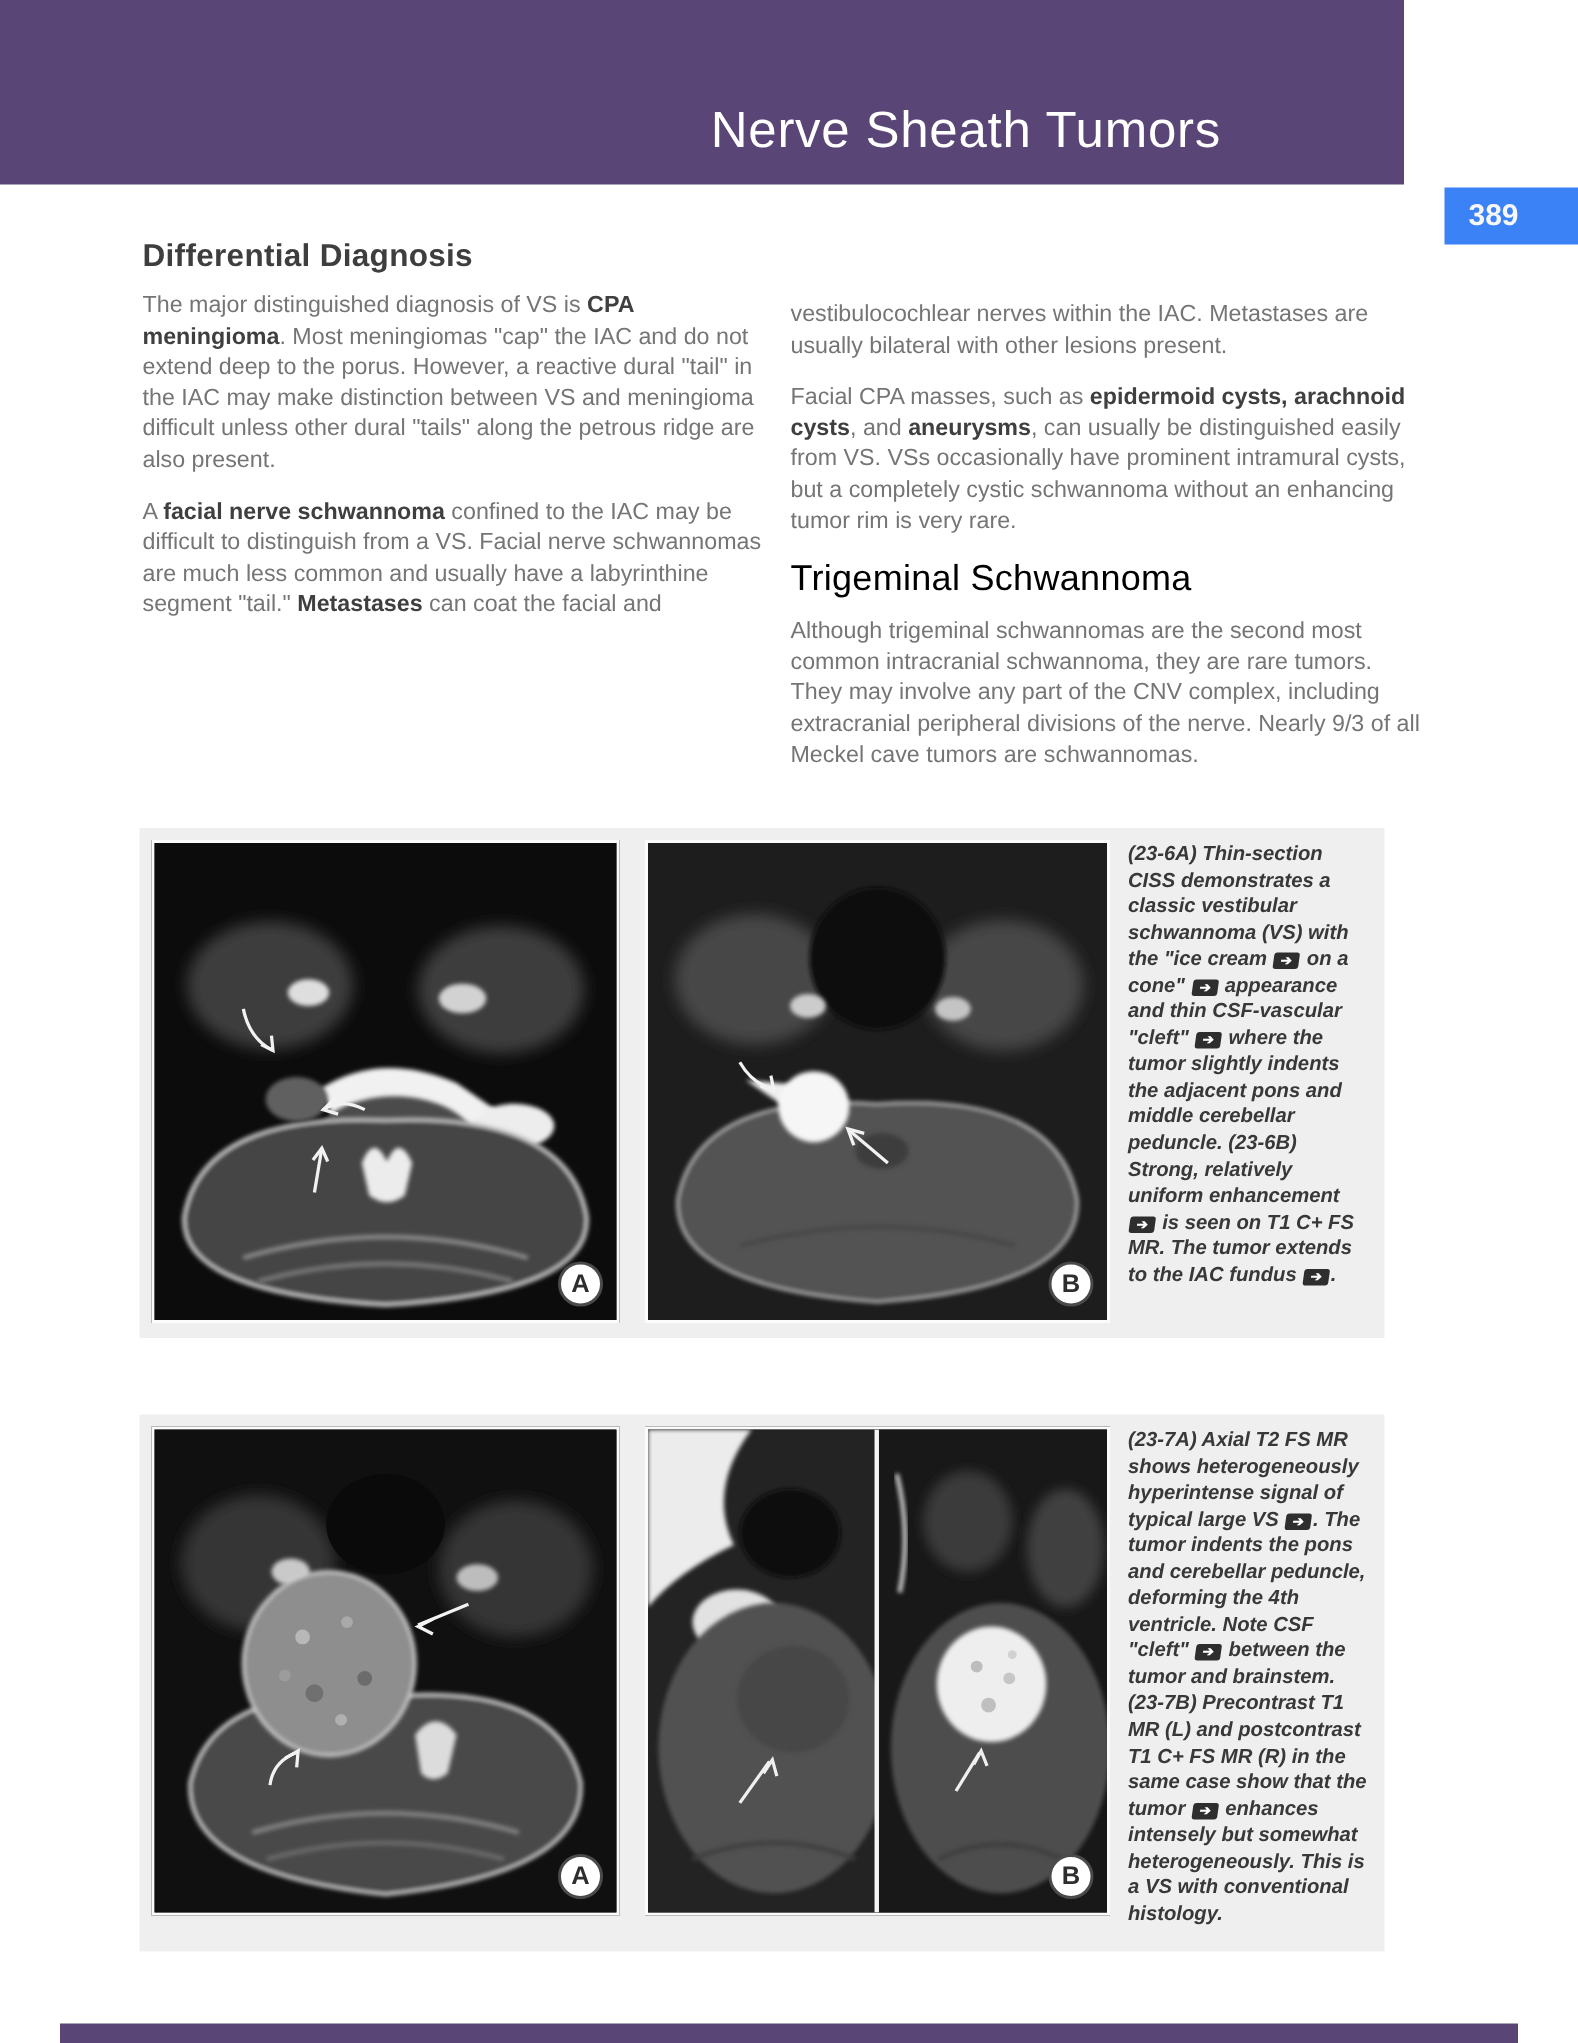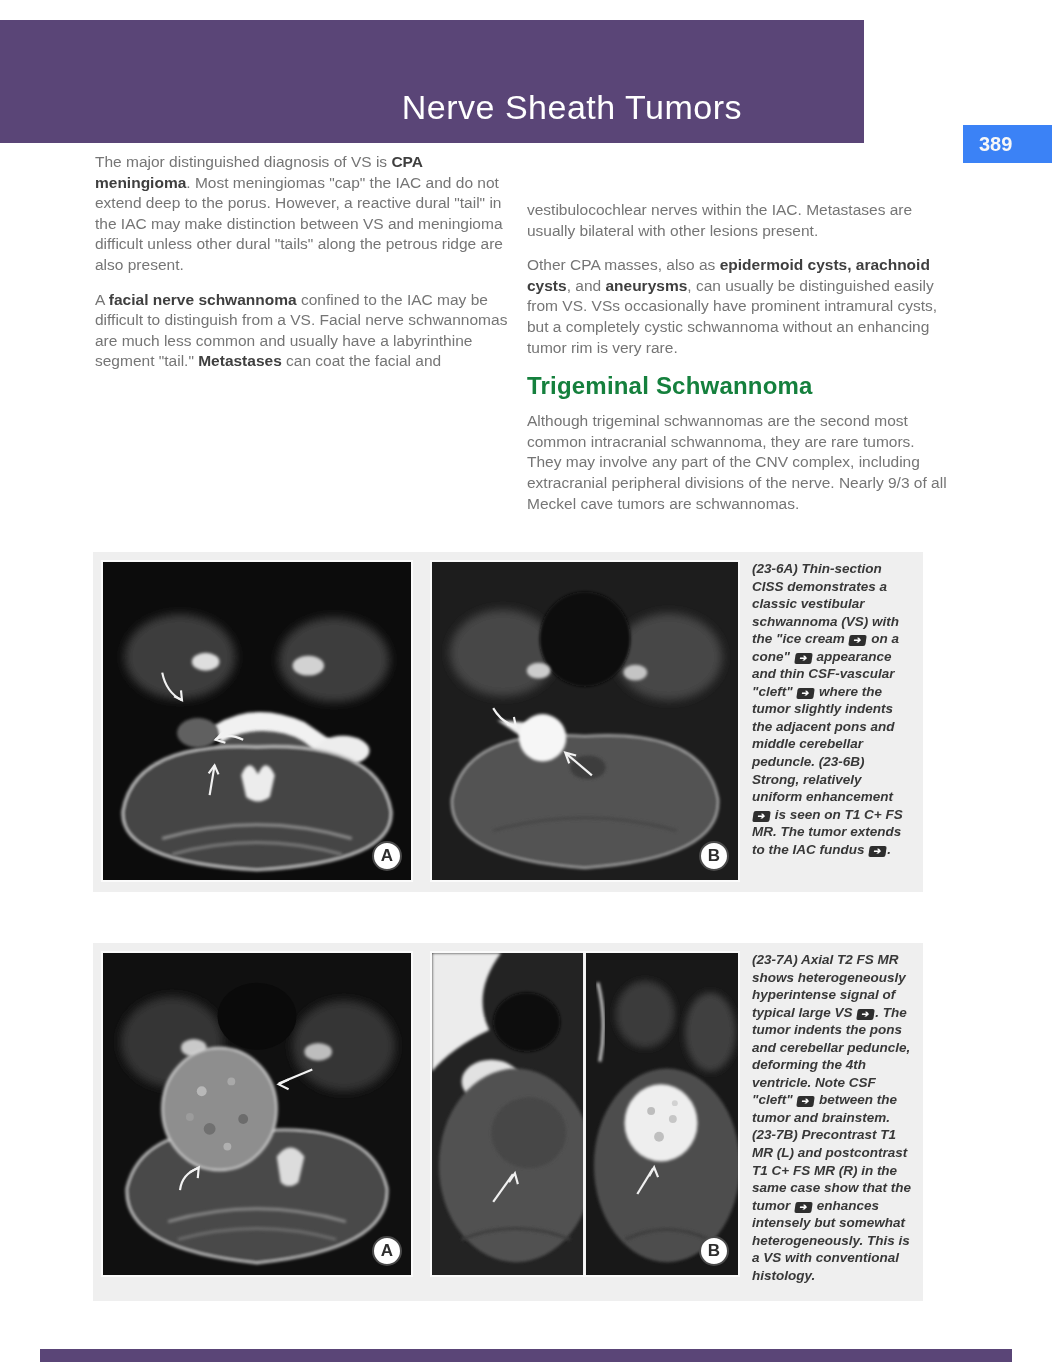--- a/index.html
+++ b/index.html
@@ -1,38 +1,38 @@
 <!DOCTYPE html>
 <html><head>
 <meta charset="utf-8">
 <style>
   html,body{margin:0;padding:0;}
   body{
     width:1052px;height:1362px;position:relative;overflow:hidden;background:#ffffff;
     font-family:"Liberation Sans", sans-serif;
   }
   
-  .header-bar{position:absolute;left:0;top:0;width:864px;height:123px;background:#5a4577;margin-top:20px;}
+  .header-bar{position:absolute;left:0;top:0;width:936px;height:123px;background:#5a4577;}
   .page-title{
     position:absolute;right:122px;top:68px;color:#ffffff;font-size:34px;font-weight:400;
     letter-spacing:.5px;white-space:nowrap;
   }
   .page-num-badge{
     position:absolute;left:963px;top:125px;width:93px;height:38px;background:#3b82f6;
     color:#f7f7f7;font-size:20px;font-weight:700;line-height:38px;padding-left:16px;box-sizing:border-box;
   }
   
   .col{position:absolute;top:152px;}
   .col-left{left:95px;width:418px;}
   .col-right{left:527px;width:420px;margin-top:48px;}
   .col p{margin:0 0 14px;font-size:15.5px;line-height:1.33;color:#757575;}
   .col .b{font-weight:700;color:#3f3f3f;}
   h2{font-family:"Liberation Sans", sans-serif;}
   .h-dd{font-size:21px;color:#3e3e3e;margin:7px 0 11px;font-weight:700;letter-spacing:.2px;}
-  .h-ts{font-size:24px;color:#15803d;margin:5px 0 11px;font-weight:700;letter-spacing:.2px;}
+  .h-ts{font-size:24px;color:#000000;margin:5px 0 11px;font-weight:400;letter-spacing:.2px;}
   
   .fig-card{position:absolute;left:93px;width:830px;background:#efefef;}
   .fig-1{top:552px;height:340px;}
   .fig-2{top:943px;height:358px;}
   .panel{position:absolute;background:#000;border:2px solid #fbfbfb;box-sizing:border-box;}
   .panel svg{display:block;width:100%;height:100%;}
   .panel-label{
     position:absolute;right:9px;bottom:9px;width:30px;height:30px;border-radius:50%;
     background:#ffffff;border:2px solid #4a4a4a;color:#2e2e2e;font-size:17px;font-weight:700;
     display:flex;align-items:center;justify-content:center;box-sizing:border-box;
@@ -51,27 +51,28 @@
 </style>
 </head>
 <body>
 
 <div class="header-bar">
   <div class="page-title">Nerve Sheath Tumors</div>
 </div>
 <div class="page-num-badge">389</div>
 
 <div class="col col-left">
+  <h2 class="h-dd">Differential Diagnosis</h2>
   <p><span>The major distinguished diagnosis of VS is </span><span class="b">CPA meningioma</span><span>. Most meningiomas "cap" the IAC and do not extend deep to the porus. However, a reactive dural "tail" in the IAC may make distinction between VS and meningioma difficult unless other dural "tails" along the petrous ridge are also present.</span></p>
   <p><span>A </span><span class="b">facial nerve schwannoma</span><span> confined to the IAC may be difficult to distinguish from a VS. Facial nerve schwannomas are much less common and usually have a labyrinthine segment "tail." </span><span class="b">Metastases</span><span> can coat the facial and</span></p>
 </div>
 
 <div class="col col-right">
   <p><span>vestibulocochlear nerves within the IAC. Metastases are usually bilateral with other lesions present.</span></p>
-  <p><span>Other CPA masses, also as </span><span class="b">epidermoid cysts, arachnoid cysts</span><span>, and </span><span class="b">aneurysms</span><span>, can usually be distinguished easily from VS. VSs occasionally have prominent intramural cysts, but a completely cystic schwannoma without an enhancing tumor rim is very rare.</span></p>
+  <p><span>Facial CPA masses, such as </span><span class="b">epidermoid cysts, arachnoid cysts</span><span>, and </span><span class="b">aneurysms</span><span>, can usually be distinguished easily from VS. VSs occasionally have prominent intramural cysts, but a completely cystic schwannoma without an enhancing tumor rim is very rare.</span></p>
   <h2 class="h-ts">Trigeminal Schwannoma</h2>
   <p><span>Although trigeminal schwannomas are the second most common intracranial schwannoma, they are rare tumors. They may involve any part of the CNV complex, including extracranial peripheral divisions of the nerve. Nearly 9/3 of all Meckel cave tumors are schwannomas.</span></p>
 </div>
 
 <div class="fig-card fig-1">
 
   <div class="panel" style="left:8px;top:8px;width:312px;height:322px;">
     <svg viewBox="0 0 312 322" preserveAspectRatio="none">
       <defs>
         <filter id="b1a" x="-30%" y="-30%" width="160%" height="160%">

